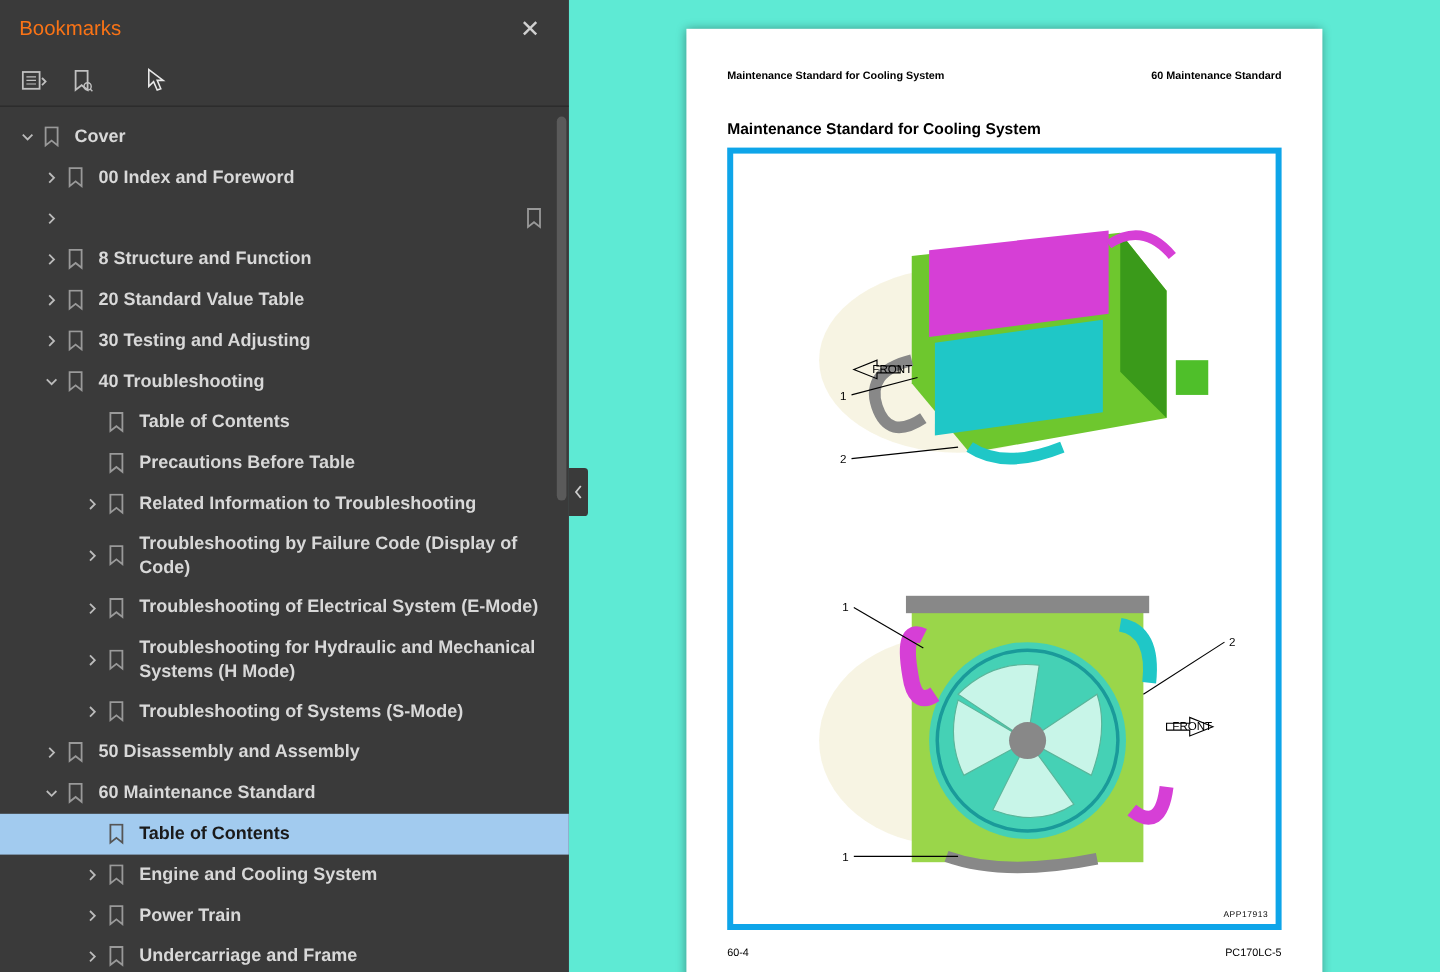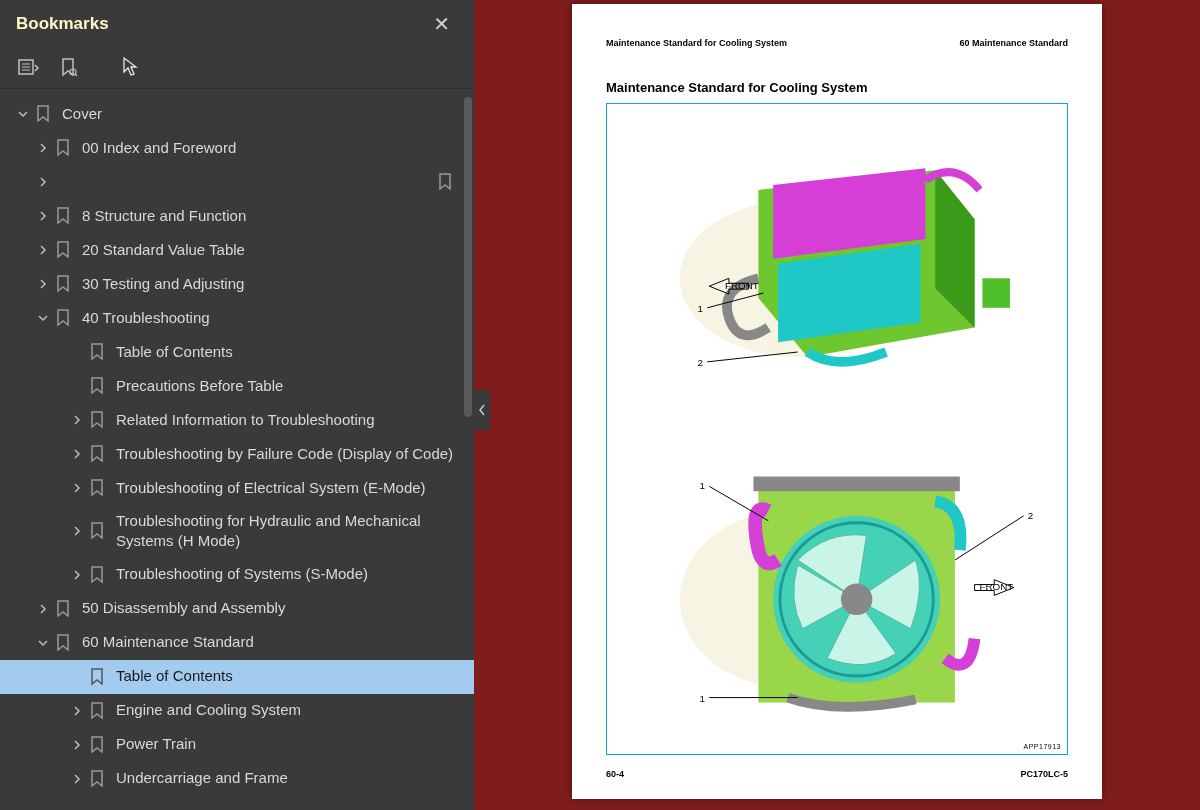--- a/index.html
+++ b/index.html
@@ -21,22 +21,22 @@
 }
 .sidebar-header {
   display: flex;
   justify-content: space-between;
   align-items: center;
   padding: 8px 16px;
   height: 48px;
 }
 .sidebar-title {
   font-size: 17px;
-  font-weight: 700;
-  color: #fef9c3;
+  font-weight: 400;
+  color: #f97316;
 }
 .close-x {
   font-size: 20px;
   color: #d0d0d0;
   cursor: pointer;
   padding: 4px 8px;
 }
 .toolbar {
   display: flex;
   align-items: center;
@@ -97,42 +97,42 @@
 }
 .chevron.blank { visibility: hidden; }
 .bookmark-slot {
   width: 22px;
   display: inline-flex;
   justify-content: center;
   margin-right: 8px;
   flex-shrink: 0;
 }
 .bookmark-icon { stroke: #999; fill: none; stroke-width: 1.5; }
-.tree-label { flex: 1; color: inherit; }
+.tree-label { flex: 1; color: inherit; font-weight: bold; }
 .panel-collapse {
   position: absolute;
   right: -16px;
   top: 390px;
   width: 16px;
   height: 40px;
   background: #3a3a3a;
   display: flex;
   align-items: center;
   justify-content: center;
   color: #ccc;
   cursor: pointer;
   border-radius: 0 3px 3px 0;
   z-index: 5;
 }
 .viewer {
   flex: 1;
-  background: #7f1d1d;
+  background: #5eead4;
   display: flex;
   justify-content: center;
-  padding-top: 4px;
+  padding-top: 24px;
   overflow: hidden;
 }
 .page {
   width: 530px;
   height: 795px;
   background: #fff;
   box-shadow: 0 0 8px rgba(0,0,0,0.4);
   padding: 34px 34px 20px 34px;
   display: flex;
   flex-direction: column;
@@ -146,21 +146,21 @@
   font-weight: bold;
   padding-bottom: 4px;
 }
 .page-title {
   font-size: 13px;
   font-weight: bold;
   margin-top: 28px;
   margin-bottom: 8px;
 }
 .figure-box {
-  border: 1px solid #0ea5e9;
+  border: 5px solid #0ea5e9;
   flex: 1;
   display: flex;
   flex-direction: column;
   padding: 4px;
   position: relative;
 }
 .figure-half {
   flex: 1;
   position: relative;
 }
@@ -171,21 +171,21 @@
   position: absolute;
   right: 6px;
   bottom: 4px;
   font-size: 7px;
   letter-spacing: 0.5px;
 }
 .page-footer {
   display: flex;
   justify-content: space-between;
   font-size: 9px;
-  font-weight: bold;
+  font-weight: normal;
   margin-top: 14px;
 }
 </style>
 </head>
 <body>
 
 <div class="sidebar">
   <div class="sidebar-header">
     <span class="sidebar-title">Bookmarks</span>
     <span class="close-x">✕</span>

